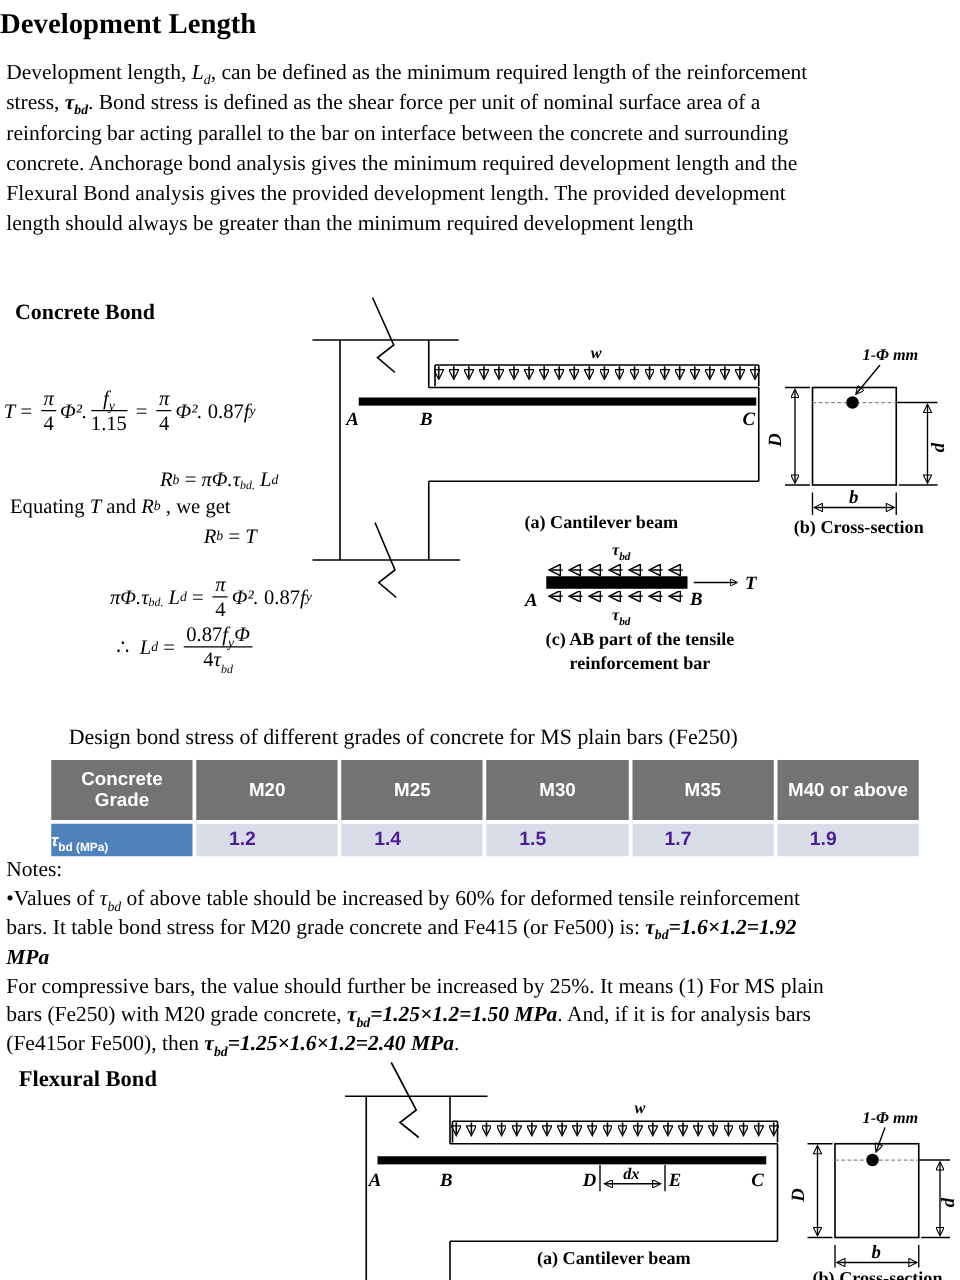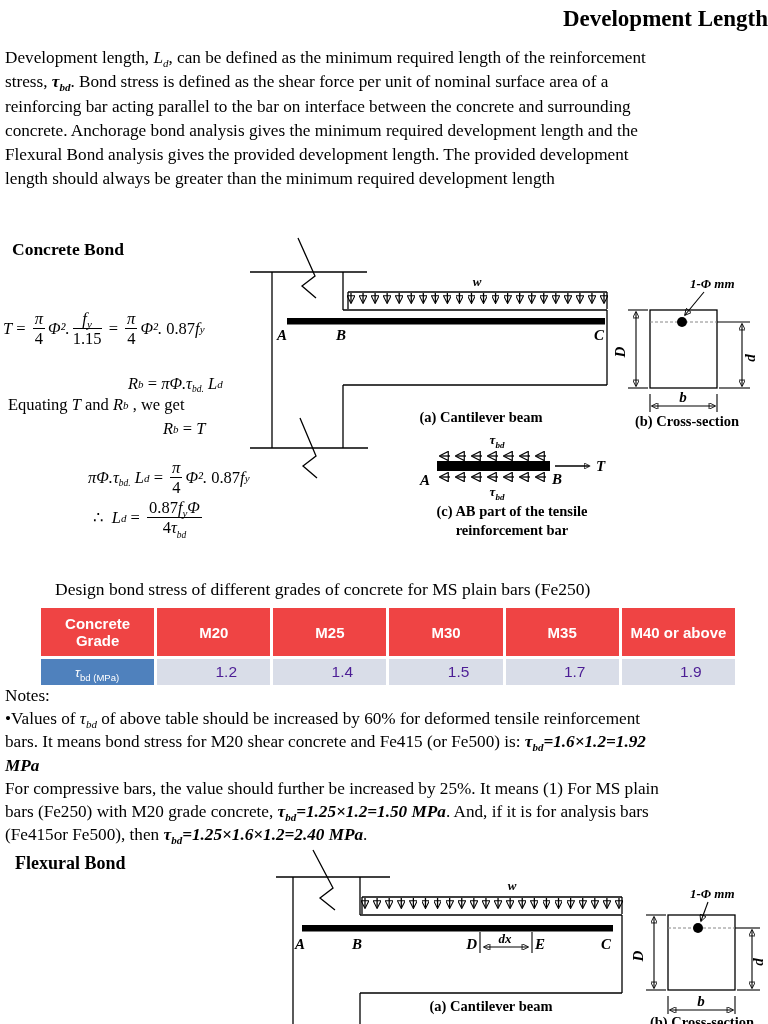--- a/index.html
+++ b/index.html
@@ -1,40 +1,40 @@
 <!DOCTYPE html>
 <html><head>
 <meta charset="utf-8">
 <style>
   html{background:#fff}
   body{margin:0;width:768px;height:1024px;position:relative;background:#fff;color:#000;
        font-family:"Liberation Serif",serif;overflow:hidden}
   .abs{position:absolute}
-  #title{top:6px;left:0;width:768px;text-align:right;font-size:23px;font-weight:bold}
+  #title{top:6px;left:0;width:768px;text-align:left;font-size:23px;font-weight:bold}
   .textline{white-space:pre;font-size:17.2px}
   #intro{top:46px;left:5px;line-height:24.3px}
   #notes{top:684px;left:5px;line-height:23.2px}
   .it{font-style:italic}
   .bi{font-style:italic;font-weight:bold}
   sub{font-size:11px;line-height:0}
   .heading{font-weight:bold;font-size:17.5px;white-space:pre}
   
   .eq{position:absolute;display:flex;align-items:center;white-space:pre;font-size:16.5px}
   .eq .dsub{font-size:9.5px;font-style:italic;position:relative;top:5px}
   .frac{display:inline-block;text-align:center;margin:0 3px;line-height:1.18}
   .frac .fn{display:block;border-bottom:1.4px solid #000;padding:0 2px}
   .frac .fd{display:block}
   
   #tbl-caption{top:579px;left:55px;font-size:17.5px;white-space:pre}
   #bond-table{position:absolute;top:605px;left:38px;width:700px;border-collapse:collapse;
               font-family:"Liberation Sans",sans-serif;table-layout:fixed}
-  #bond-table th{background:#ef4444;color:#fff;font-weight:bold;font-size:15px;
+  #bond-table th{background:#737373;color:#fff;font-weight:bold;font-size:15px;
                  border:3px solid #fff;height:48px;padding:0 4px}
-  #bond-table td{border:3px solid #fff;height:24px;font-weight:normal;font-size:15.5px;
-                 text-align:center;padding-left:26px}
+  #bond-table td{border:3px solid #fff;height:24px;font-weight:bold;font-size:15.5px;
+                 padding-left:26px}
   #bond-table td.rowlabel{background:#4f81bd;color:#fff;font-size:13.5px;padding-left:0;font-style:italic}
   #bond-table td.rowlabel sub{font-size:9.5px;font-style:normal}
   #bond-table td.val{background:#d9dde8;color:#4c1d95}
   
   svg{position:absolute;overflow:hidden}
   svg line,svg path,svg polyline,svg rect.fr{stroke:#000;fill:none;stroke-width:1.3}
   svg text{font-family:"Liberation Serif",serif;fill:#000;stroke:none}
   .lbl{font-weight:bold;font-style:italic;font-size:15px}
   .lblS{font-weight:bold;font-style:italic;font-size:13px}
   .cap{font-weight:bold;font-size:14.5px}
@@ -236,21 +236,21 @@
       <td class="val">1.5</td>
       <td class="val">1.7</td>
       <td class="val">1.9</td>
     </tr>
   </tbody>
 </table>
 
 <div class="abs" id="notes">
   <div class="textline"><span>Notes:</span></div>
   <div class="textline"><span>•Values of </span><span class="it">τ</span><sub class="it">bd</sub><span class="bi"></span><sub class="bi"></sub><span class="bi"></span><span> of above table should be increased by 60% for deformed tensile reinforcement</span></div>
-  <div class="textline"><span>bars. It means bond stress for M20 shear concrete and Fe415 (or Fe500) is: </span><span class="it"></span><sub class="it"></sub><span class="bi">τ</span><sub class="bi">bd</sub><span class="bi">=1.6×1.2=1.92</span><span></span></div>
+  <div class="textline"><span>bars. It table bond stress for M20 grade concrete and Fe415 (or Fe500) is: </span><span class="it"></span><sub class="it"></sub><span class="bi">τ</span><sub class="bi">bd</sub><span class="bi">=1.6×1.2=1.92</span><span></span></div>
   <div class="textline"><span class="bi">MPa</span></div>
   <div class="textline"><span>For compressive bars, the value should further be increased by 25%. It means (1) For MS plain</span></div>
   <div class="textline"><span>bars (Fe250) with M20 grade concrete, </span><span class="bi">τ</span><sub class="bi">bd</sub><span class="bi">=1.25×1.2=1.50 MPa</span><span>. And, if it is for analysis bars</span></div>
   <div class="textline"><span>(Fe415or Fe500), then </span><span class="bi">τ</span><sub class="bi">bd</sub><span class="bi">=1.25×1.6×1.2=2.40 MPa</span><span>.</span></div>
 </div>
 
 <div class="abs heading" style="top:853px;left:15px;font-size:18px">Flexural Bond</div>
 
 <svg style="left:276px;top:846px" width="352" height="178" viewBox="0 0 352 178">
   <g>

